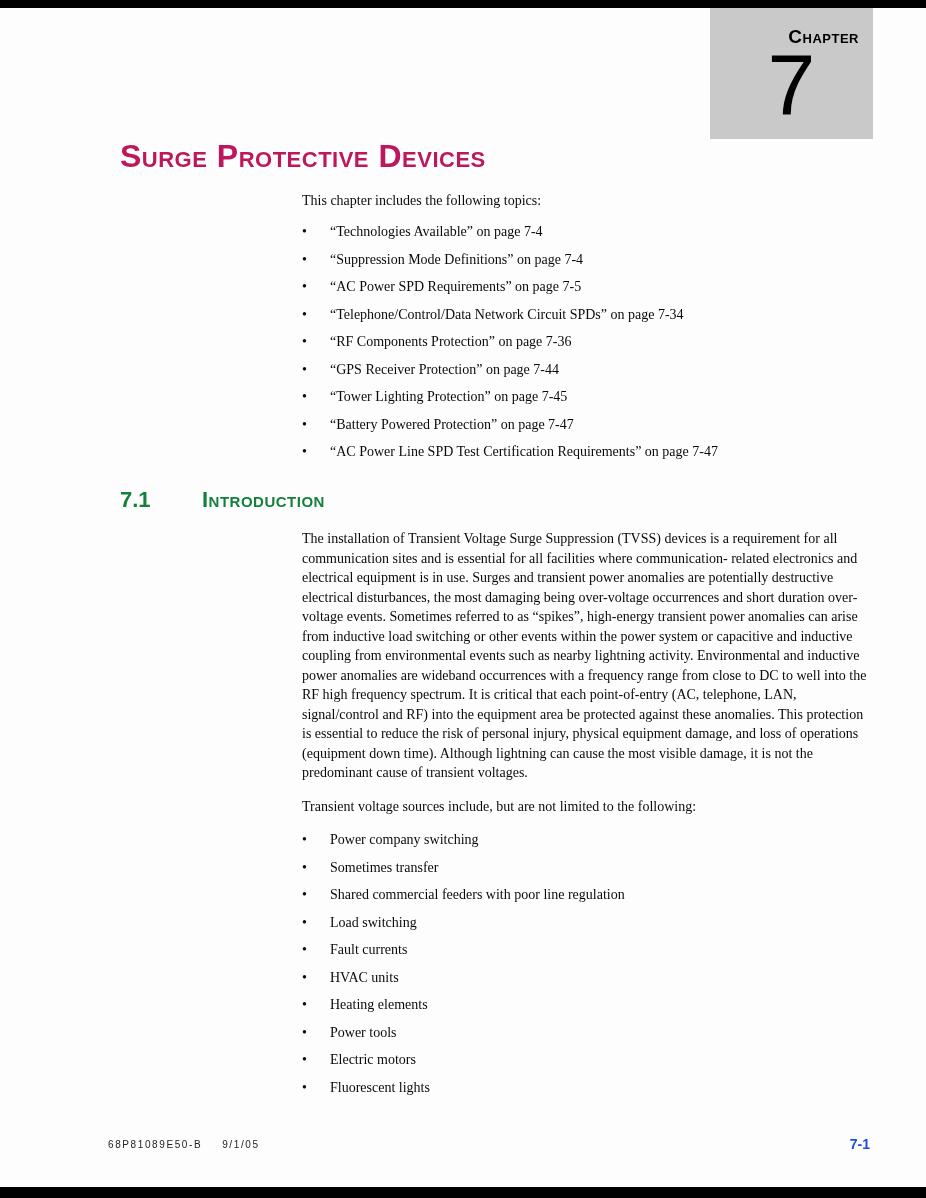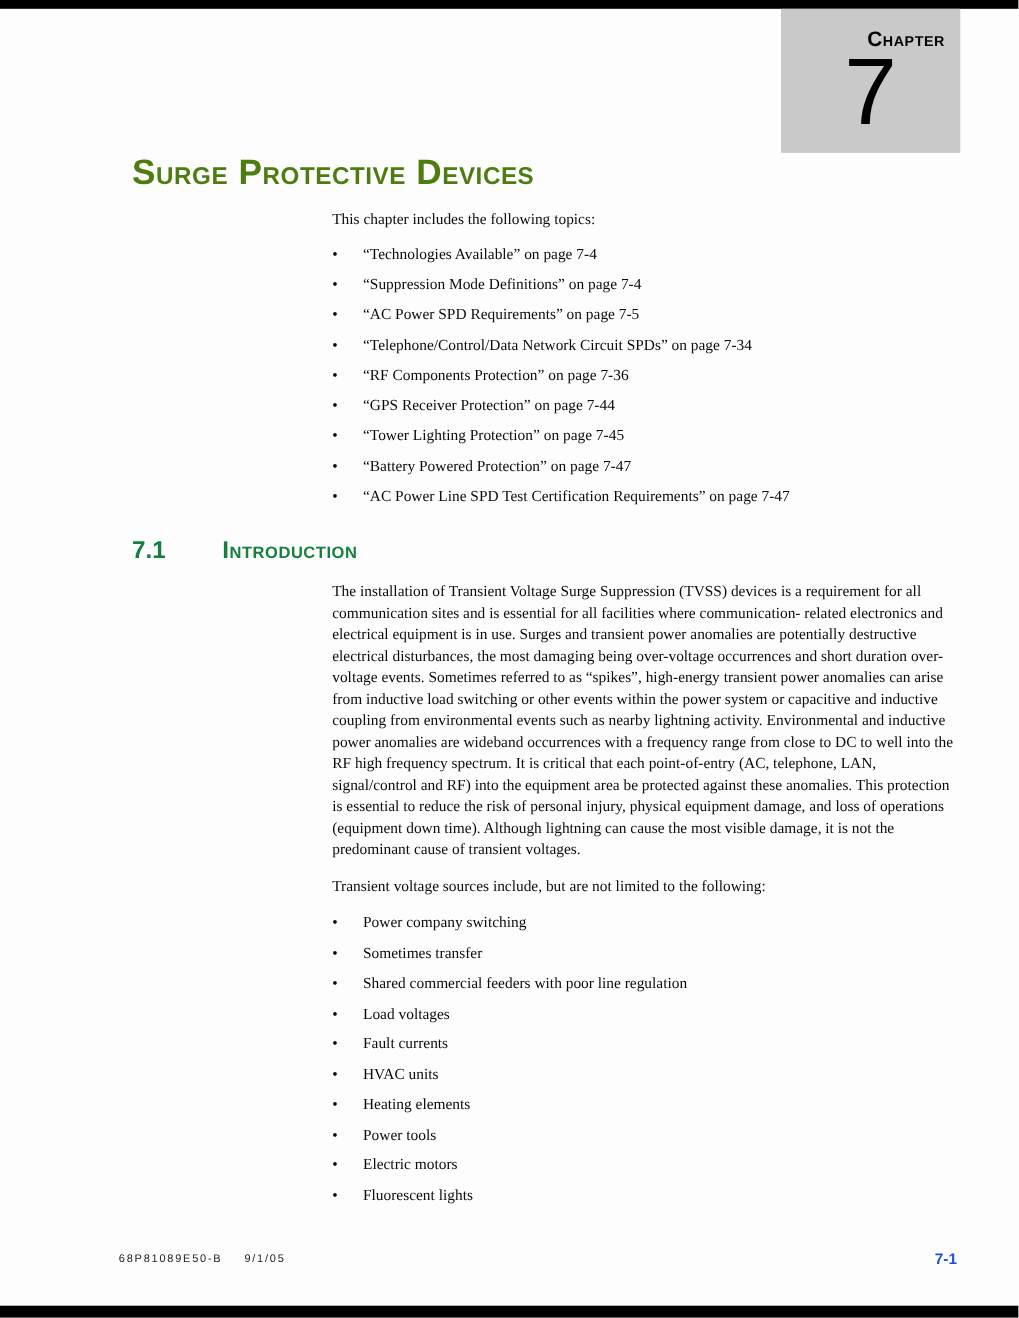--- a/index.html
+++ b/index.html
@@ -49,21 +49,21 @@
 
   
   h1.doc-title {
     margin: 0;
     padding: 138px 0 0 108px;
     font-family: "Liberation Sans", sans-serif;
     font-weight: 700;
     font-variant: small-caps;
     font-size: 32px;
     letter-spacing: 0.5px;
-    color: #4d7c0f;
+    color: #be185d;
   }
 
   
   p.intro {
     margin: 16px 0 0 290px;
     font-size: 14px;
     line-height: 19px;
   }
 
   
@@ -191,21 +191,21 @@
         <li>
           <span class="bullet">•</span>
           <span class="li-text">Sometimes transfer</span>
         </li>
         <li>
           <span class="bullet">•</span>
           <span class="li-text">Shared commercial feeders with poor line regulation</span>
         </li>
         <li>
           <span class="bullet">•</span>
-          <span class="li-text">Load voltages</span>
+          <span class="li-text">Load switching</span>
         </li>
         <li>
           <span class="bullet">•</span>
           <span class="li-text">Fault currents</span>
         </li>
         <li>
           <span class="bullet">•</span>
           <span class="li-text">HVAC units</span>
         </li>
         <li>

